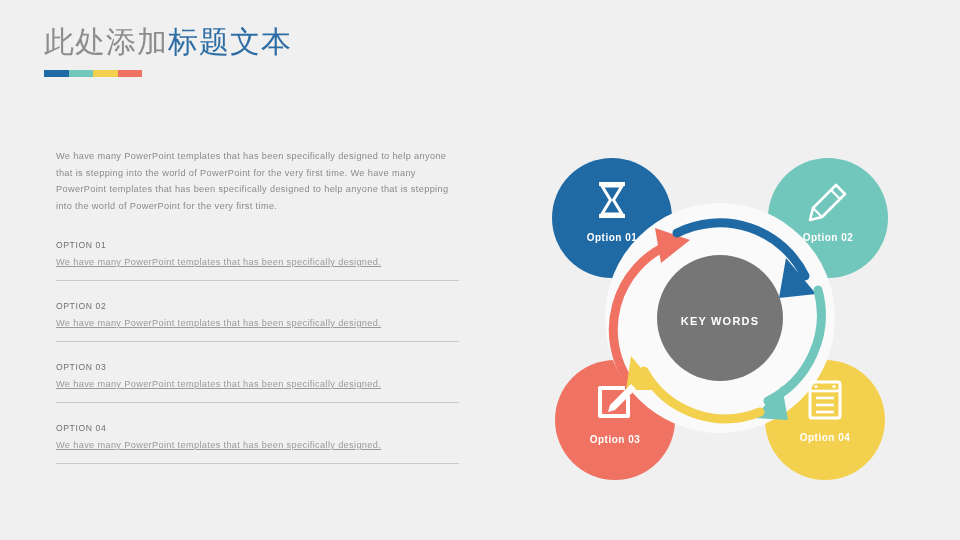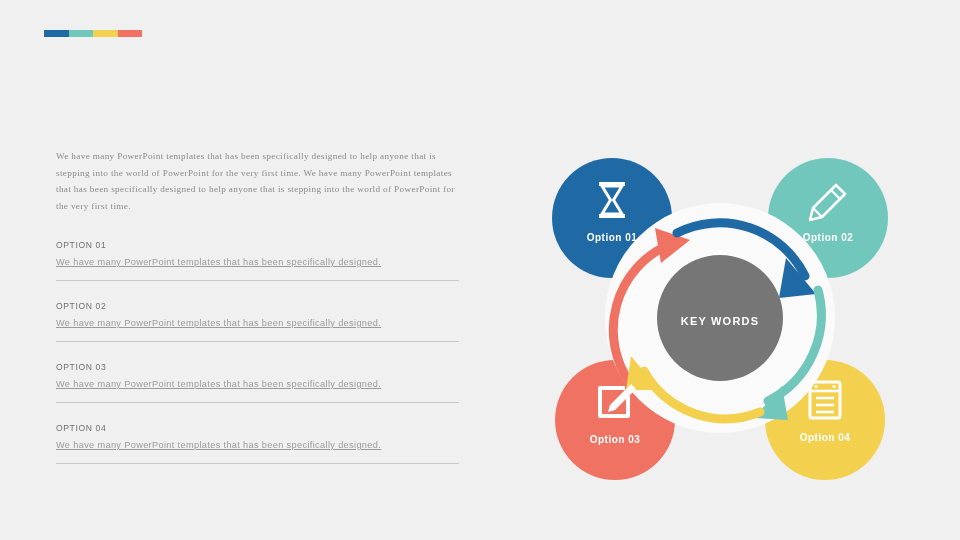--- a/index.html
+++ b/index.html
@@ -46,21 +46,20 @@
     top: 148px;
     width: 408px;
   }
   #intro-paragraph {
     font-size: 9.2px;
     line-height: 16.5px;
     color: #8a8a8a;
     letter-spacing: 0.35px;
     text-align: left;
     margin: 0 0 26px 0;
-    font-family: Liberation Serif, serif;
   }
   .opt-row { margin-bottom: 0; }
   .opt-title {
     font-size: 8.6px;
     letter-spacing: 0.6px;
     color: #707070;
     margin-bottom: 7px;
   }
   .opt-desc {
     font-size: 9.2px;
@@ -96,20 +95,23 @@
     font-size: 11px;
     font-weight: bold;
     letter-spacing: 1.2px;
     fill: #ffffff;
   }
 </style>
 </head>
 <body style="background: rgb(240, 240, 240);">
 
 <div id="title-block">
+  <div id="page-title">
+    <span class="t-gray" style="color: rgb(141, 141, 141);">此处添加</span><span class="t-blue" style="color: rgb(46, 109, 164);">标题文本</span>
+  </div>
   <div id="title-rule">
     <span style="background: rgb(31, 106, 165);"></span>
     <span style="background: rgb(114, 199, 188);"></span>
     <span style="background: rgb(244, 208, 79);"></span>
     <span style="background: rgb(240, 114, 99);"></span>
   </div>
 </div>
 
 <div id="left-col">
   <p id="intro-paragraph">We have many PowerPoint templates that has been specifically designed to help anyone that is stepping into the world of PowerPoint for the very first time. We have many PowerPoint templates that has been specifically designed to help anyone that is stepping into the world of PowerPoint for the very first time.</p>

